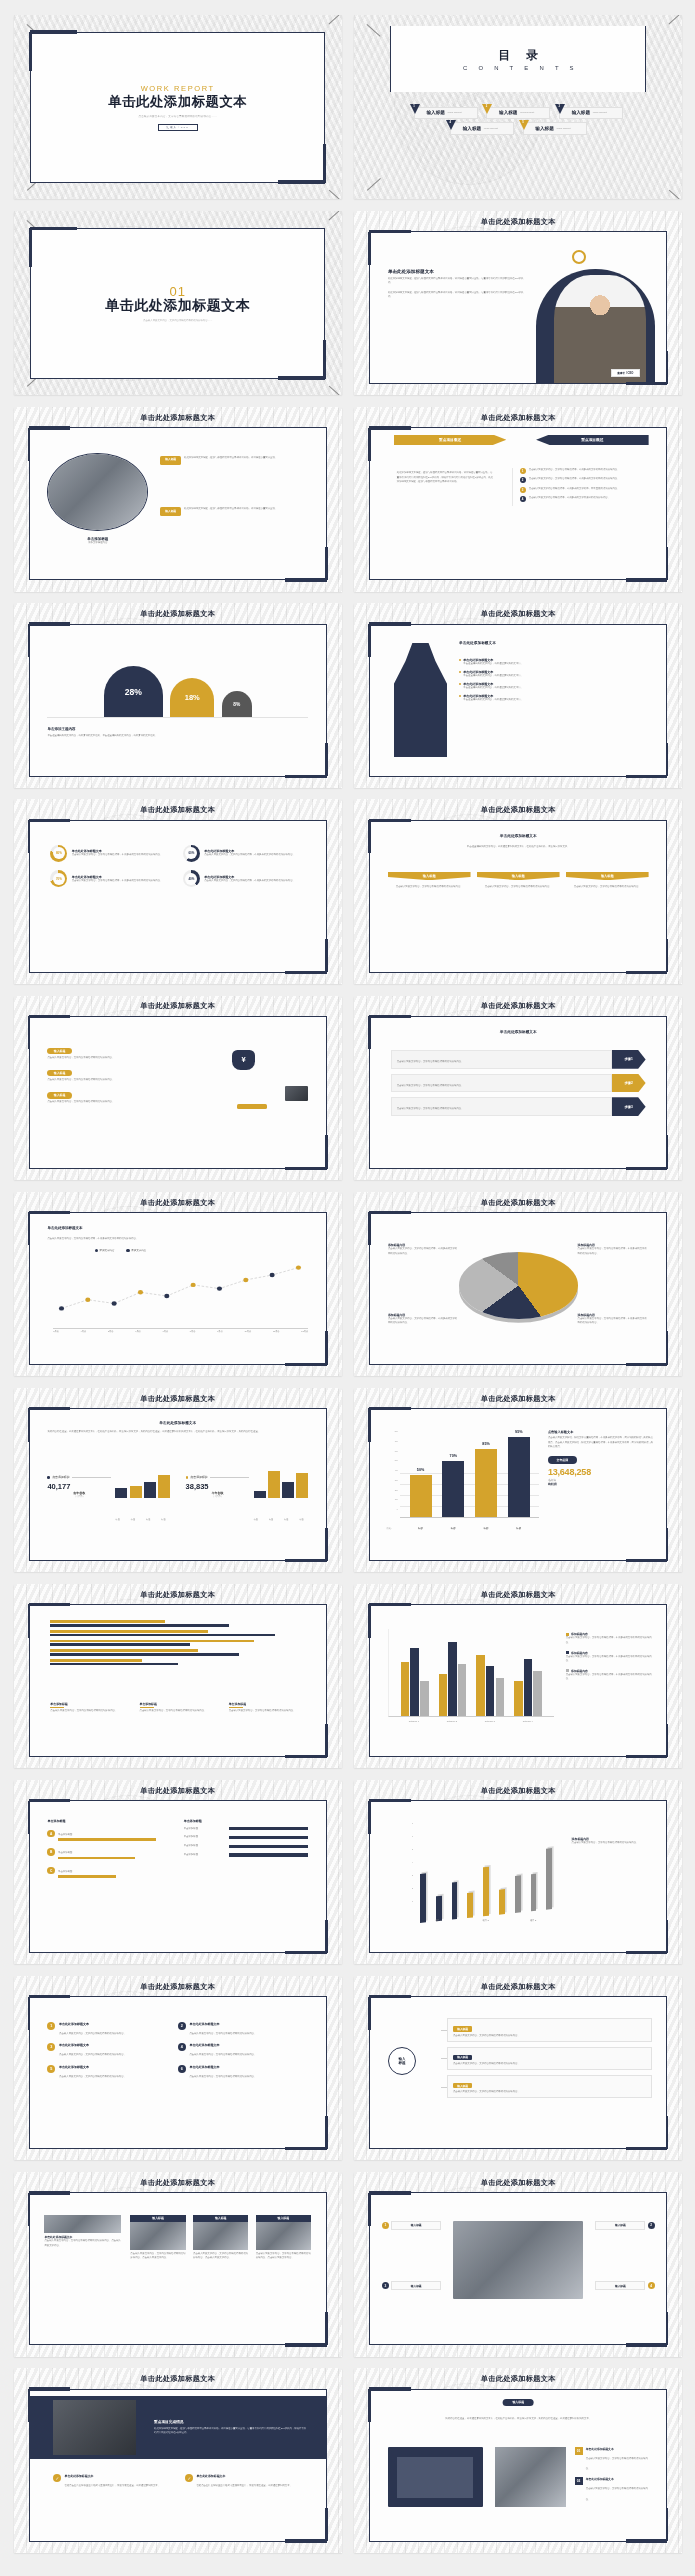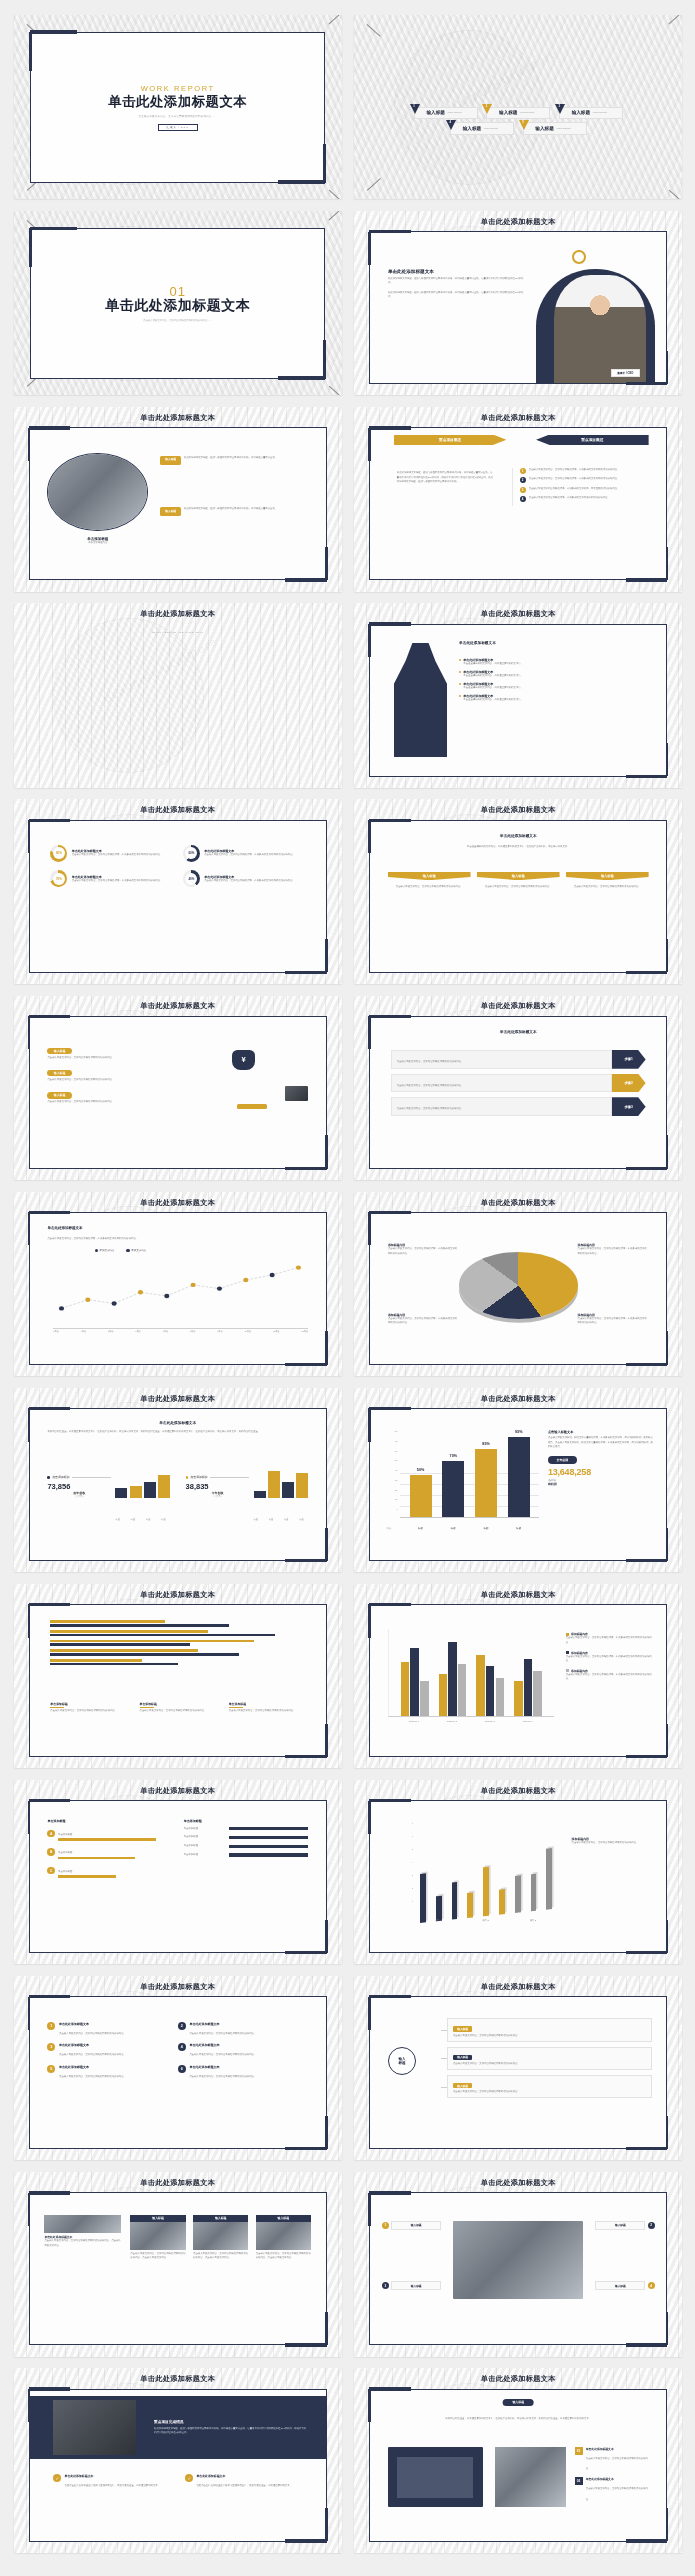--- a/index.html
+++ b/index.html
@@ -189,20 +189,24 @@
       <div class="cell">
             <div class="slide">
               <div class="slide-inner">
             <div class="zig "></div>
           <div class="wm"></div>
           <div class="wm2">ucaimore ucaimore</div>
             <div class="tick" style="left:4%;top:5%;transform:rotate(42deg)"></div>
           <div class="tick" style="right:4%;top:5%;transform:rotate(138deg);transform-origin:right center"></div>
           <div class="tick" style="left:4%;bottom:5%;transform:rotate(-42deg)"></div>
           <div class="tick" style="right:4%;bottom:5%;transform:rotate(-138deg);transform-origin:right center"></div>
+            <div style="position:absolute;left:11%;right:11%;top:6%;height:36%;background:#fefefe;border-left:1.1px solid #2b3550;border-right:1.1px solid #2b3550;display:flex;flex-direction:column;align-items:center;justify-content:center">
+        <div class="toc-cn">目 录</div>
+        <div class="toc-en">C O N T E N T S</div>
+      </div>
       <div style="position:absolute;left:6%;right:6%;top:48%">
         <div class="toc-row" style="margin-top:3.2px">
                 <div class="toc-chip">
          <span class="toc-tri ">
                     <span>1</span>
                   </span>
          <span class="toc-t">输入标题</span>
          <span class="toc-s">Work Report</span>
        </div>
                 <div class="toc-chip">
@@ -361,20 +365,40 @@
             </div>
           </div>
       <div class="cell">
             <div class="slide">
               <div class="slide-inner">
             <div class="zig chev"></div>
           <div class="wm"></div>
           <div class="wm2">ucaimore ucaimore</div>
             <div class="s-title">单击此处添加标题文本</div>
           <div class="s-sub">CLICK HERE TO ADD TITLE TEXT</div>
+            <div class="frame2">
+              <div class="vb-l"></div>
+              <div class="vb-r"></div>
+              <div style="position:absolute;left:6%;right:6%;top:14%;height:48%;display:flex;align-items:flex-end;justify-content:center;gap:7.5px;border-bottom:0.5px solid #e2e2e2">
+
+        <div style="width:59px;height:51px;border-radius:59px 59px 0 0;background:#2b3550;display:flex;align-items:center;justify-content:center;color:#fff;font-weight:700;font-size:8.6px">
+          <span>28%</span>
+                </div>
+        <div style="width:44px;height:39px;border-radius:44px 44px 0 0;background:#d4a32c;display:flex;align-items:center;justify-content:center;color:#fff;font-weight:700;font-size:7.5px">
+          <span>18%</span>
+                </div>
+        <div style="width:30px;height:26px;border-radius:30px 30px 0 0;background:#575757;display:flex;align-items:center;justify-content:center;color:#fff;font-weight:700;font-size:4.8px">
+          <span>8%</span>
+                </div>
+      </div>
+      <div style="position:absolute;left:6%;right:6%;top:68%">
+        <div class="h-cn" style="font-size:3.5px">单击添加主题内容</div>
+        <div class="body-txt" style="margin-top:2.7px">单击这里编辑您的文字内容，或者复制的文本信息。单击这里编辑您的文字内容，或者复制的文本信息。</div>
+      </div>
+            </div>
           </div>
             </div>
           </div>
       <div class="cell">
             <div class="slide">
               <div class="slide-inner">
             <div class="zig chev"></div>
           <div class="wm"></div>
           <div class="wm2">ucaimore ucaimore</div>
             <div class="s-title">单击此处添加标题文本</div>
@@ -684,21 +708,21 @@
       <div class="body-txt" style="position:absolute;left:6%;right:6%;top:14%">您的内容打在这里，或者通过复制您的文本后，在此框中选择粘贴，并选择只保留文字，您的内容打在这里，或者通过复制粘贴您的文本后，在此框中选择粘贴，并选择只保留文字，您的内容打在这里。</div>
       <div style="position:absolute;left:6%;right:6%;top:38%;display:flex;gap:6%">
 
         <div style="flex:1;display:flex;align-items:flex-end;gap:4.3px">
           <div style="flex:none;width:52%">
             <div style="display:flex;align-items:center;gap:2.1px;margin-bottom:3.2px">
               <span style="width:2.7px;height:2.7px;border-radius:50%;background:#2b3550"></span>
               <span style="font-size:2.9px;color:#333">点击添加标题</span>
               <span style="flex:1;height:0.5px;background:#ccc"></span>
             </div>
-            <div style="font-size:7.5px;font-weight:700;color:#1b2233">73,856</div>
+            <div style="font-size:7.5px;font-weight:700;color:#1b2233">40,177</div>
             <div style="font-size:3px;font-weight:700;color:#333;text-align:center">去年创收</div>
             <div style="font-size:2.2px;color:#9a9a9a;text-align:center">（人民币）</div>
           </div>
           <div style="flex:1;display:flex;align-items:flex-end;gap:2.1px;height:32px">
             <div style="flex:1;height:32%;background:#2b3550"></div>
                     <div style="flex:1;height:40%;background:#d4a32c"></div>
                     <div style="flex:1;height:52%;background:#2b3550"></div>
                     <div style="flex:1;height:72%;background:#d4a32c"></div>
           </div>
         </div>

